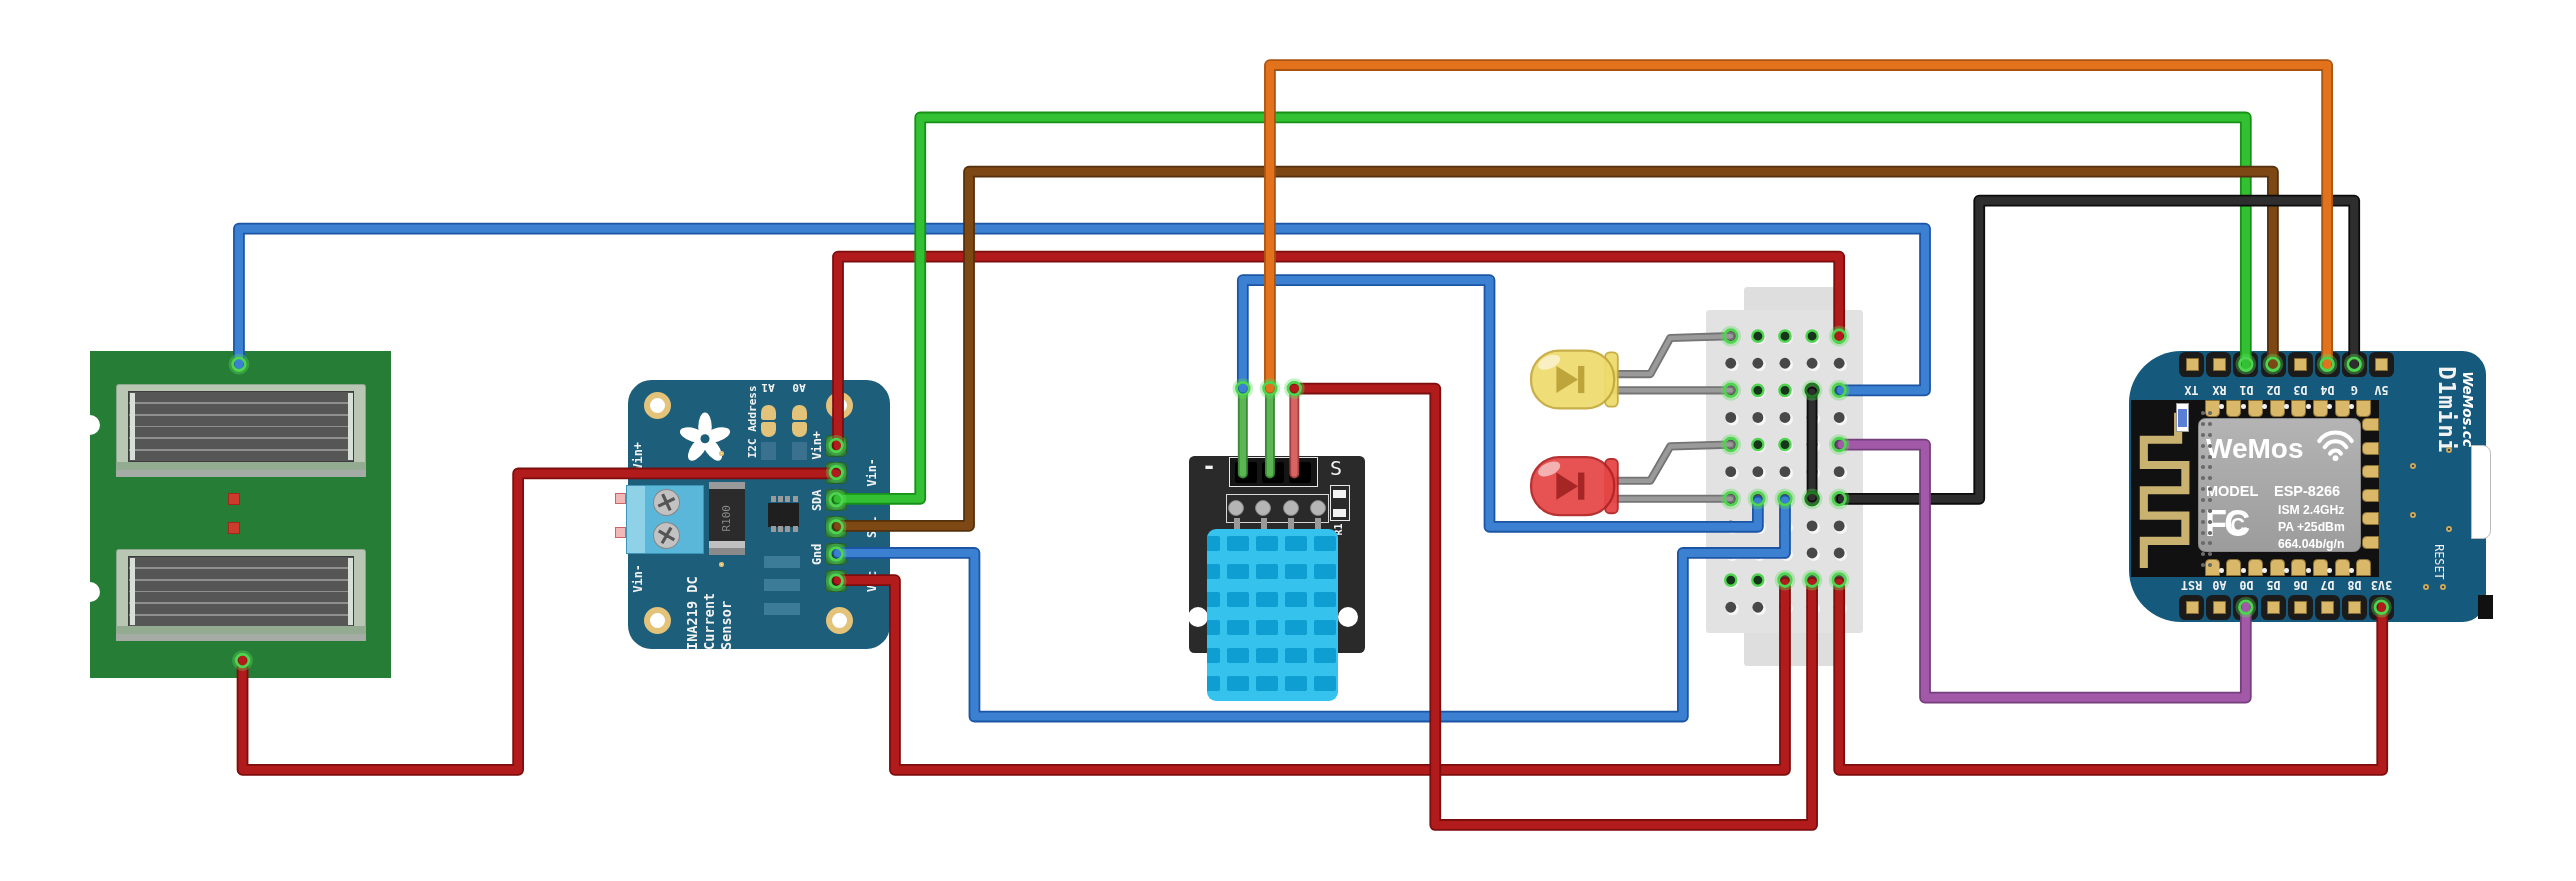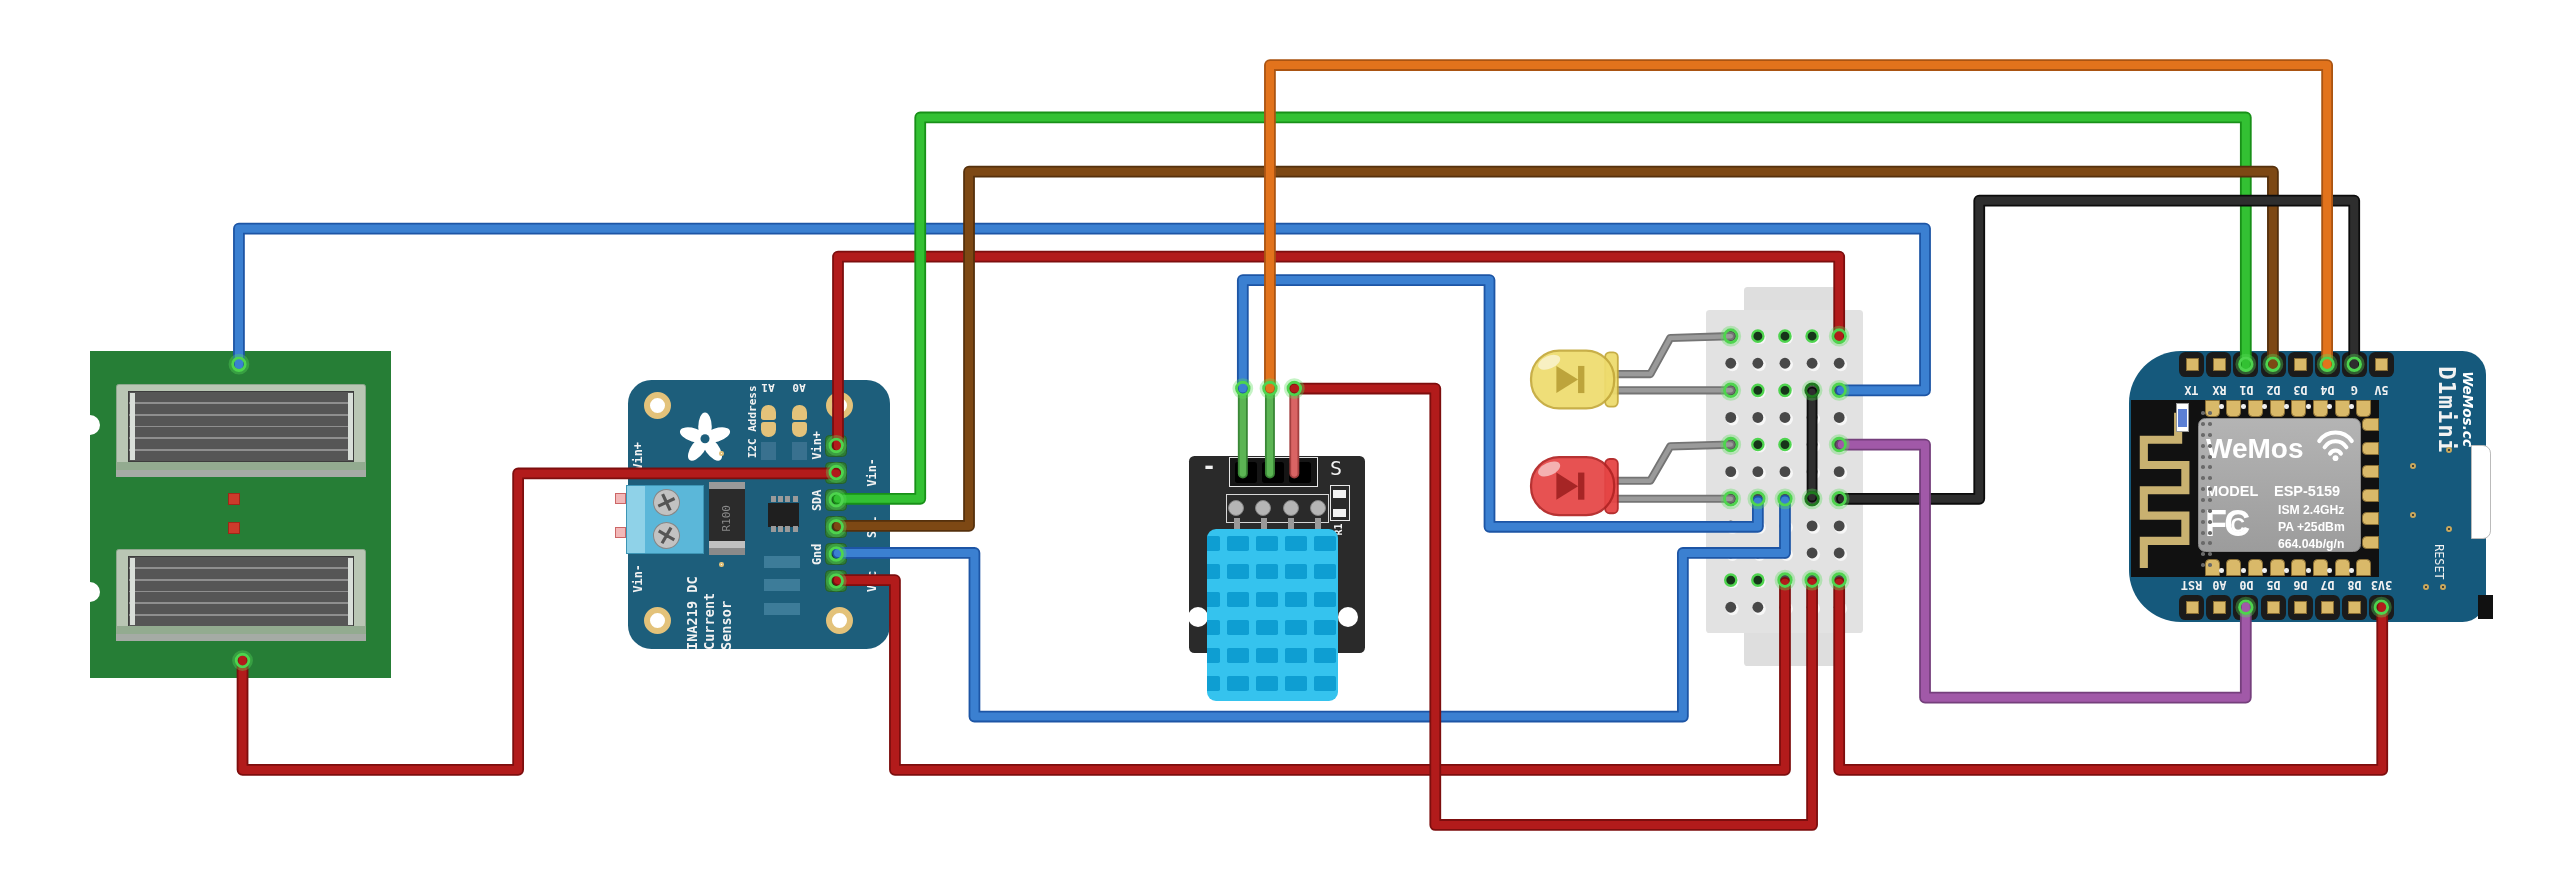--- a/index.html
+++ b/index.html
@@ -209,21 +209,21 @@
 
     <div class="abs" style="left:2198px;top:418px;width:163px;height:134px;background:linear-gradient(180deg,#b4b4b4,#9c9c9c);border:1.8px solid #8a8a8a;border-radius:7.2px;"></div>
     <div class="abs shield-txt" style="left:2206px;top:433px;width:118px;font-size:28px;letter-spacing:0px;">WeMos</div>
     <svg class="abs" style="left:2312px;top:421px;" width="47" height="40" viewBox="0 0 52 44">
       <path d="M8,22 A22,22 0 0 1 44,22" fill="none" stroke="#fff" stroke-width="4.5" stroke-linecap="round"></path>
       <path d="M14,29 A14,14 0 0 1 38,29" fill="none" stroke="#fff" stroke-width="4.5" stroke-linecap="round"></path>
       <path d="M20,36 A7,7 0 0 1 32,36" fill="none" stroke="#fff" stroke-width="4.5" stroke-linecap="round"></path>
       <circle cx="26" cy="41" r="3.2" fill="#fff"></circle>
     </svg>
     <div class="abs shield-txt" style="left:2206px;top:483px;font-size:14.5px;">MODEL</div>
-    <div class="abs shield-txt" style="left:2274px;top:483px;font-size:14.5px;">ESP-5159</div>
+    <div class="abs shield-txt" style="left:2274px;top:483px;font-size:14.5px;">ESP-8266</div>
     <div class="abs" style="left:2205px;top:503px;">
       <span class="shield-txt" style="font-size:36px;font-weight:800;letter-spacing:-2.7px;">FC</span><span class="shield-txt" style="font-size:20px;font-weight:800;margin-left:-17px;vertical-align:3.6px;">C</span>
     </div>
     <div class="abs shield-txt" style="left:2278px;top:503px;font-size:12.2px;">ISM 2.4GHz</div>
     <div class="abs shield-txt" style="left:2278px;top:520px;font-size:12.2px;">PA +25dBm</div>
     <div class="abs shield-txt" style="left:2278px;top:537px;font-size:12.2px;">664.04b/g/n</div>
 
     <div class="abs silk r90 ctr" style="left:2393px;top:398px;width:108px;height:23.5px;font-size:22.6px;letter-spacing:0.9px;">D1mini</div>
     <div class="abs r90 ctr" style="left:2415px;top:401px;width:105px;height:16.3px;font-size:13.6px;color:#fff;font-style:italic;font-weight:bold;font-family:'DejaVu Sans',sans-serif;">WeMos.cc</div>
     <div class="abs silk r90 ctr" style="left:2411px;top:556px;width:56px;height:11.8px;font-size:11.8px;font-weight:normal;">RESET</div>

